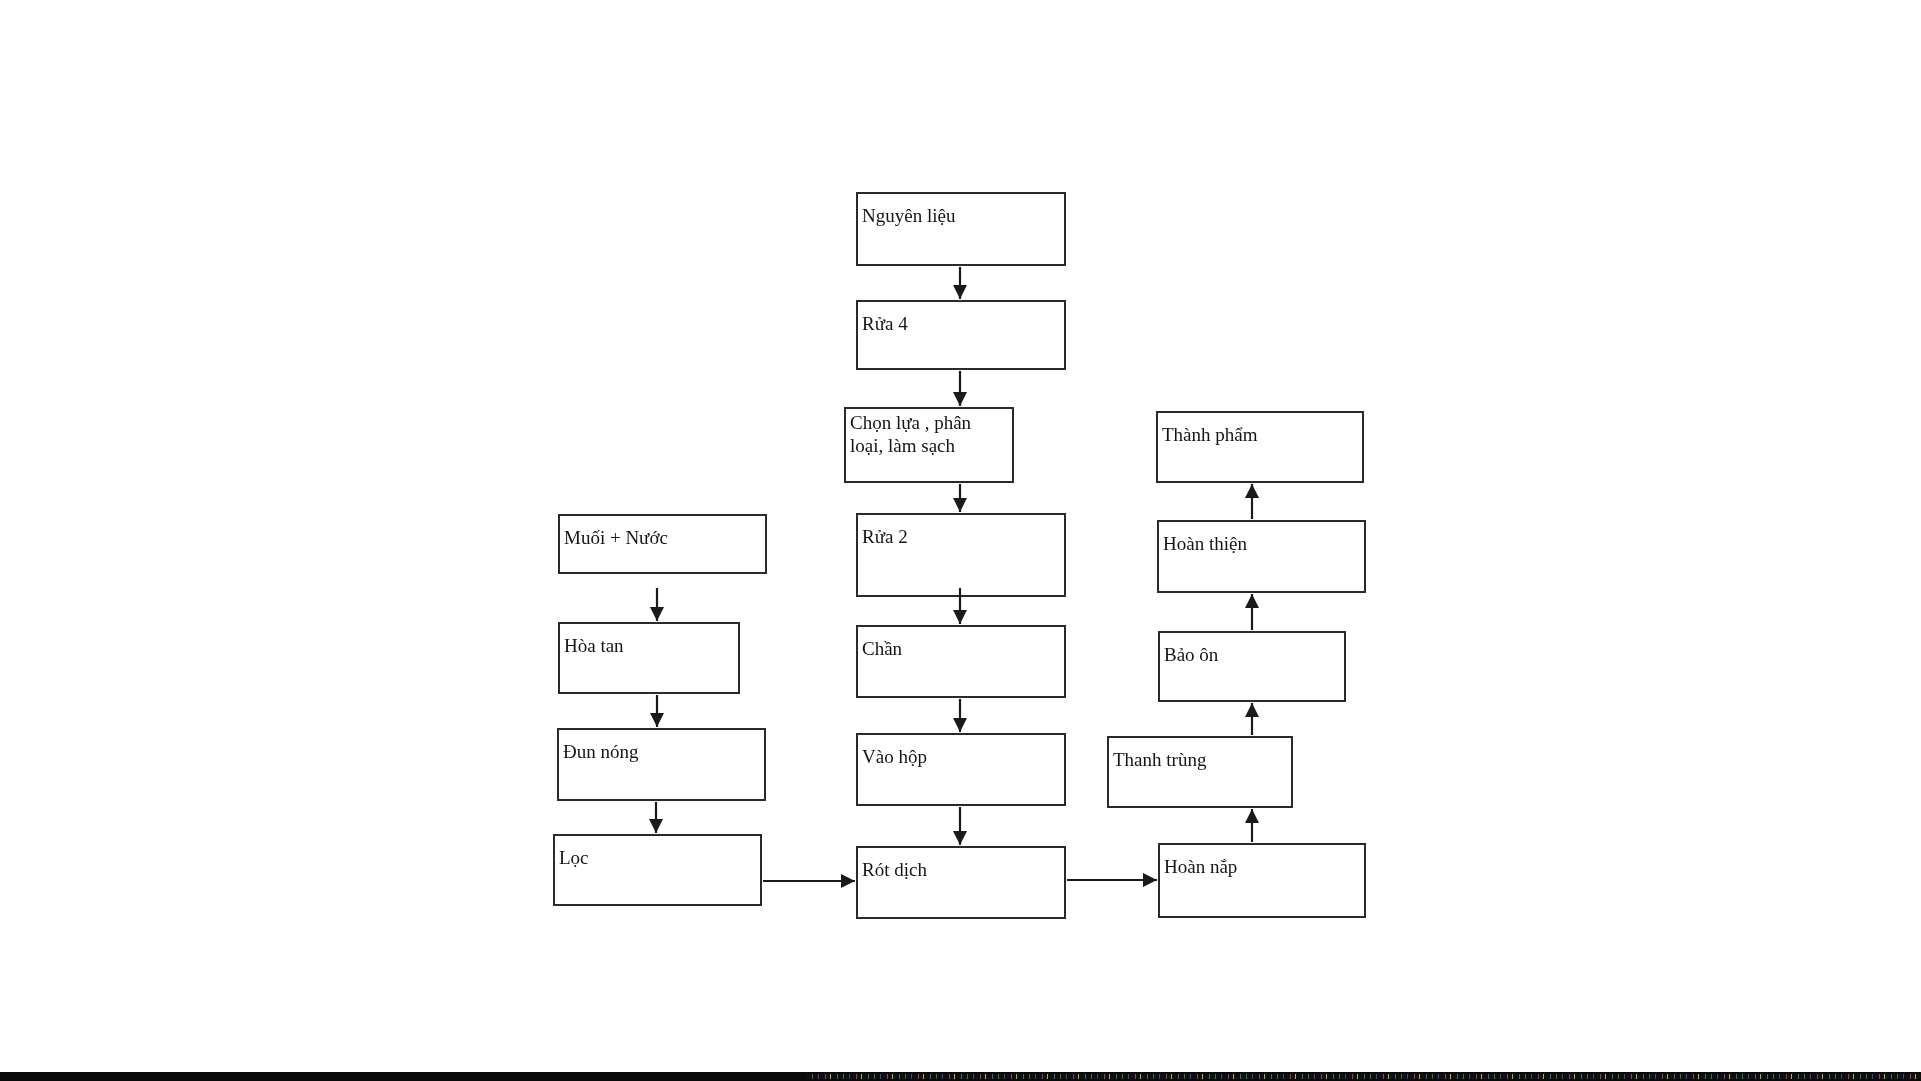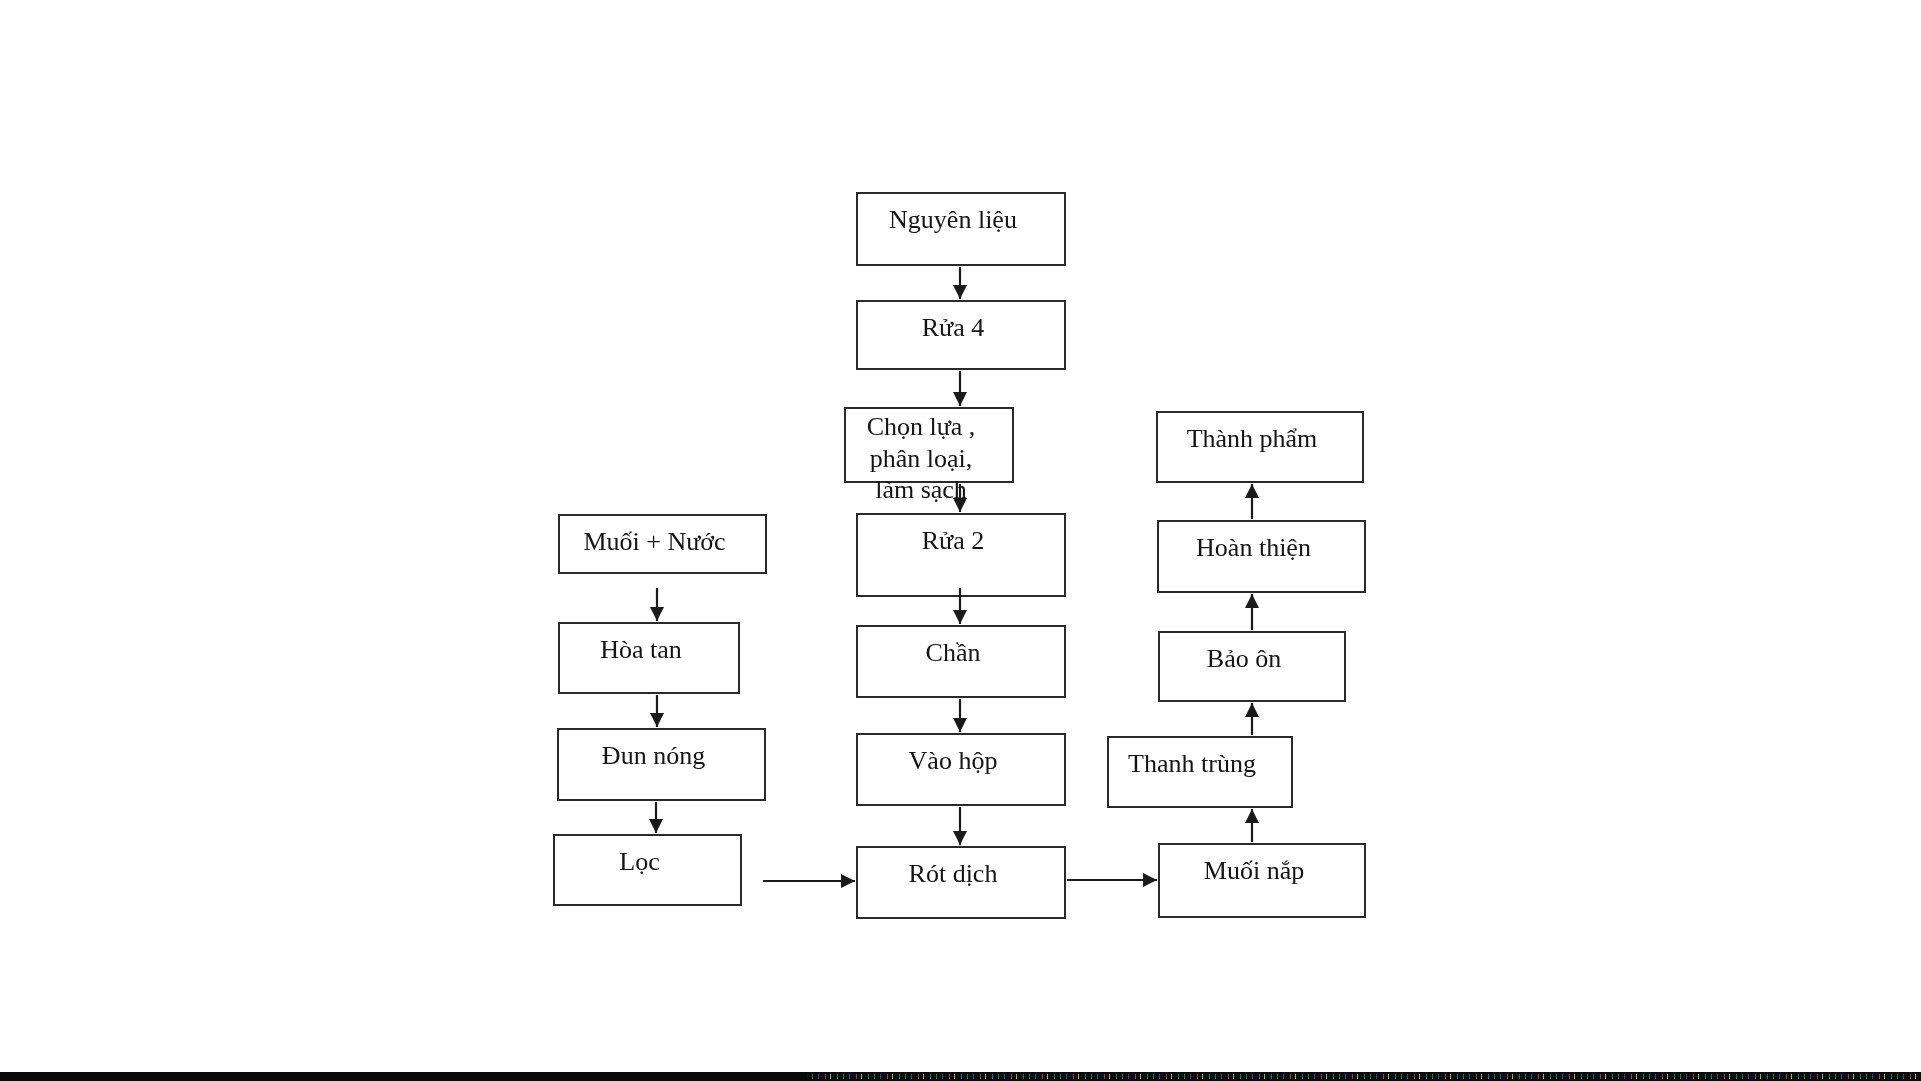--- a/index.html
+++ b/index.html
@@ -18,23 +18,23 @@
     position: absolute;
     inset: 0;
     background: #ffffff;
   }
   .node {
     position: absolute;
     box-sizing: border-box;
     border: 2px solid #2a2a2a;
     background: #ffffff;
     color: #141414;
-    font-size: 26px;
+    font-size: 19px;
     line-height: 1.22;
-    text-align: center;
+    text-align: left;
     padding-top: 10px;
     padding-left: 4px;
     padding-right: 20px;
   }
   .node.two-line {
     padding-top: 2px;
   }
   .arrow-layer {
     position: absolute;
     inset: 0;
@@ -92,26 +92,26 @@
 
   <div class="node" style="left:558px; top:514px; width:209px; height:60px">
     <span>Muối + Nước</span>
   </div>
   <div class="node" style="left:558px; top:622px; width:182px; height:72px">
     <span>Hòa tan</span>
   </div>
   <div class="node" style="left:557px; top:728px; width:209px; height:73px">
     <span>Đun nóng</span>
   </div>
-  <div class="node" style="left:553px; top:834px; width:189px; height:72px">
+  <div class="node" style="left:553px; top:834px; width:209px; height:72px">
     <span>Lọc</span>
   </div>
 
   <div class="node" style="left:1158px; top:843px; width:208px; height:75px">
-    <span>Muối nắp</span>
+    <span>Hoàn nắp</span>
   </div>
   <div class="node" style="left:1107px; top:736px; width:186px; height:72px">
     <span>Thanh trùng</span>
   </div>
   <div class="node" style="left:1158px; top:631px; width:188px; height:71px">
     <span>Bảo ôn</span>
   </div>
   <div class="node" style="left:1157px; top:520px; width:209px; height:73px">
     <span>Hoàn thiện</span>
   </div>

